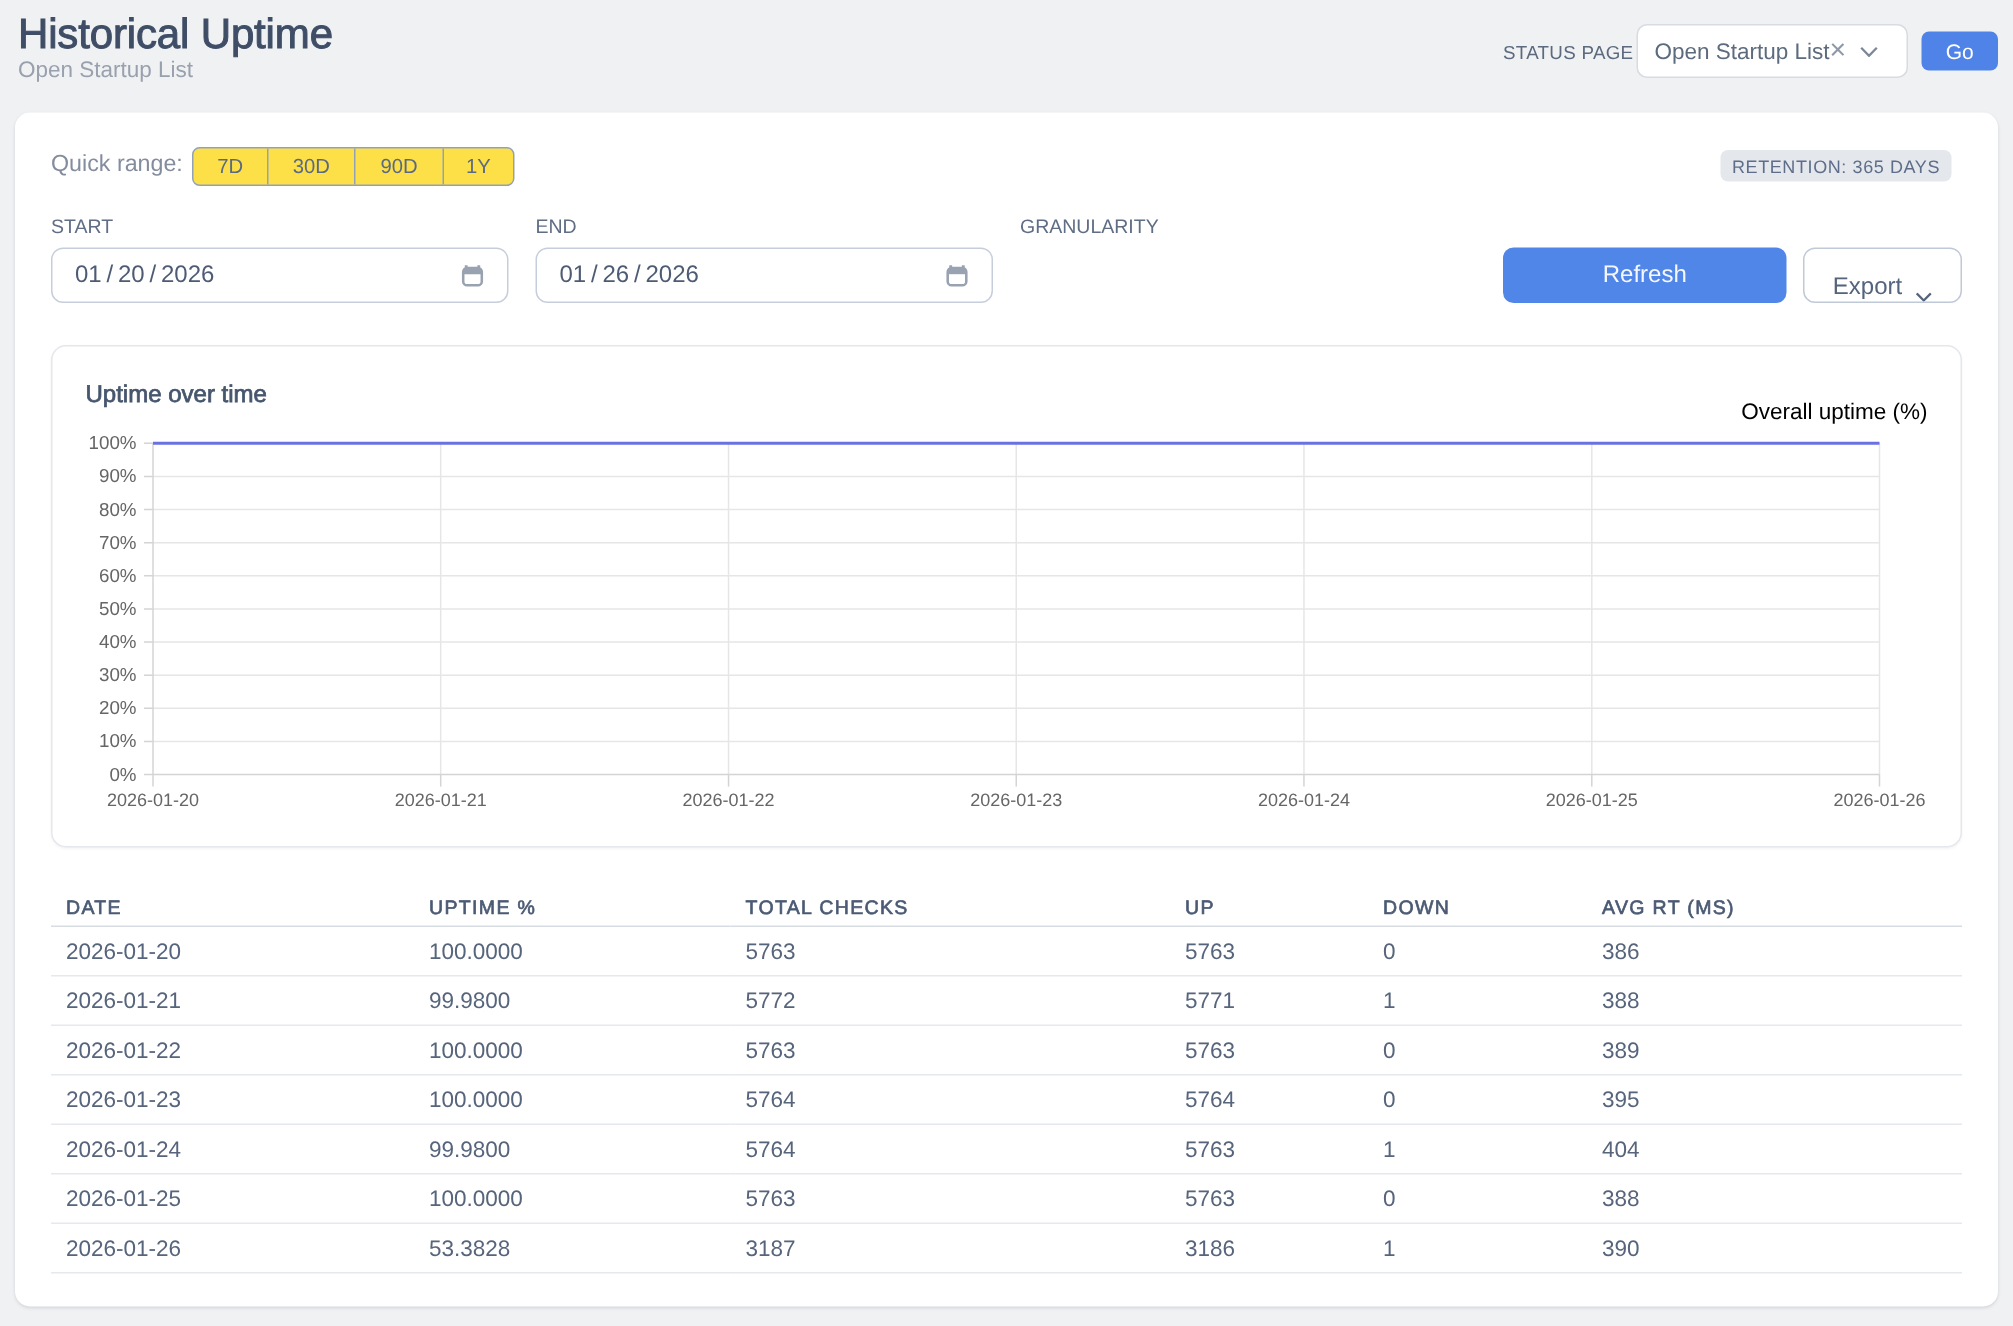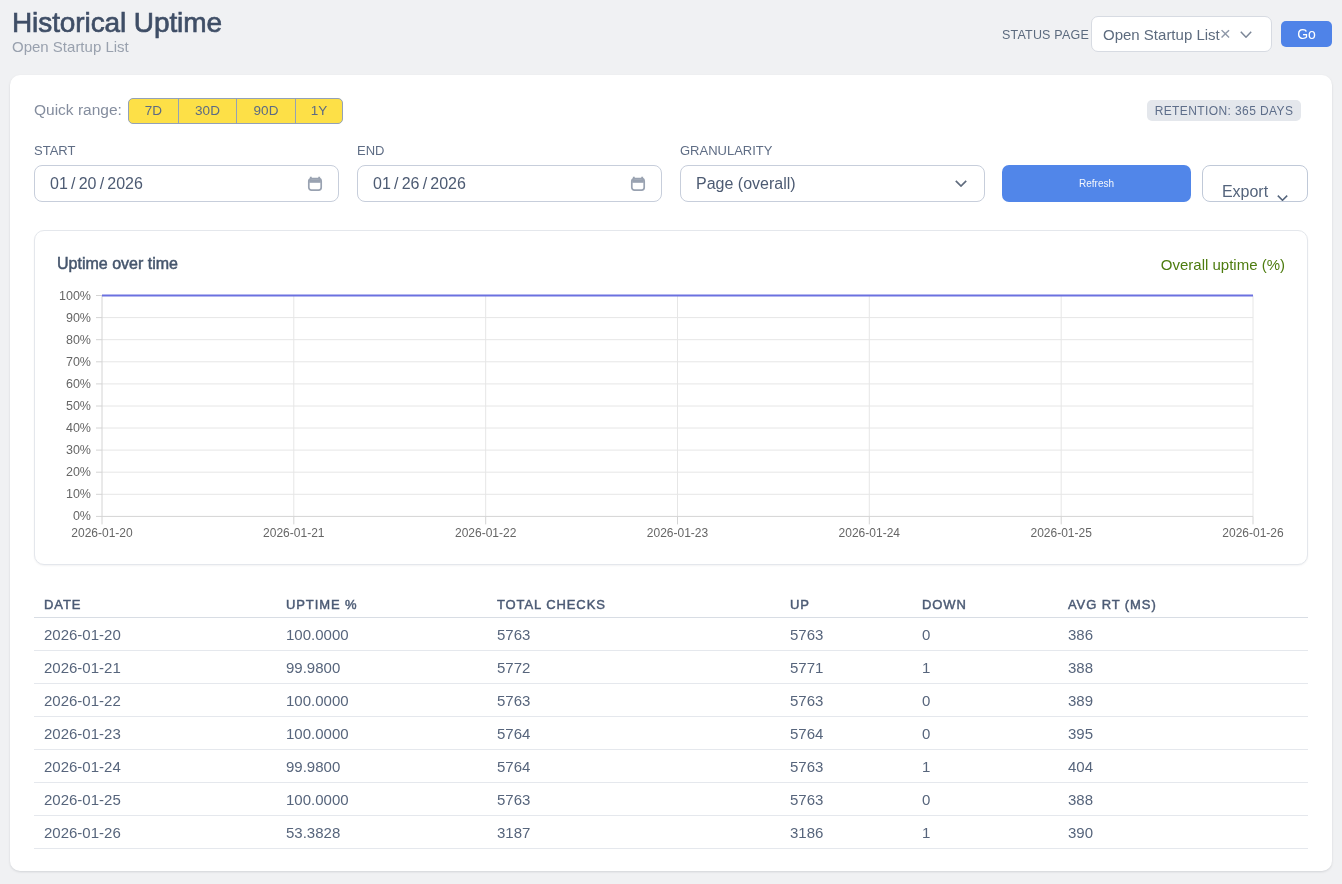--- a/index.html
+++ b/index.html
@@ -19,25 +19,25 @@
 .go { position:absolute; left:1281px; top:21px; width:51px; height:26px; background:#4f83e8; border-radius:5px; color:#fff; font-size:14px; display:flex; align-items:center; justify-content:center; }
 .card { position:absolute; left:10px; top:75px; width:1322px; height:796px; background:#fff; border-radius:10px; box-shadow:0 1px 2px rgba(16,24,40,.05), 0 1px 3px rgba(16,24,40,.08); }
 .qr-label { position:absolute; left:24px; top:26px; font-size:15.5px; color:#848d9e; }
 .seg { position:absolute; left:118px; top:22.5px; display:flex; height:26px; border:1px solid #93a1b7; border-radius:5px; background:#fde047; }
 .seg div { display:flex; align-items:center; justify-content:center; font-size:13.5px; color:#5b6a84; }
 .seg div + div { border-left:1px solid #93a1b7; }
 .badge { position:absolute; left:1137px; top:25px; width:154px; height:21px; background:#e4e7ec; border-radius:5px; display:flex; align-items:center; justify-content:center; font-size:12px; font-weight:400; letter-spacing:0.4px; color:#5e6e8a; }
 .flabel { position:absolute; font-size:13px; letter-spacing:0px; color:#5f6d85; top:68px; }
 .input { position:absolute; top:90px; height:37px; width:305px; background:#fff; border:1px solid #c7cedb; border-radius:8px; display:flex; align-items:center; padding:0 15px; font-size:16px; color:#4d5b73; }
 .input .grow { flex:1; }
-.refresh { position:absolute; left:992px; top:90px; width:189px; height:37px; background:#5186e9; border-radius:7px; color:#f4f7fc; font-size:10px; display:flex; align-items:center; justify-content:center; }
+.refresh { position:absolute; left:992px; top:90px; width:189px; height:37px; background:#5186e9; border-radius:7px; color:#f4f7fc; font-size:16px; display:flex; align-items:center; justify-content:center; }
 .export { position:absolute; left:1192px; top:90px; width:106px; height:37px; background:#fff; border:1px solid #c0c9d8; border-radius:8px; color:#54647c; font-size:16px; display:flex; align-items:flex-end; justify-content:center; gap:9px; }
 .chart-card { position:absolute; left:24px; top:155px; width:1274px; height:335px; background:#fff; border:1px solid #e4e7ec; border-radius:10px; box-shadow:0 1px 2px rgba(16,24,40,.05); }
 .ct { position:absolute; left:22px; top:24px; font-size:16px; font-weight:400; color:#46566d; -webkit-text-stroke:0.5px #46566d; }
-.cl { position:absolute; right:22px; top:25px; font-size:15px; color:#4d7c0f; }
+.cl { position:absolute; right:22px; top:35px; font-size:15px; color:#000000; }
 table { position:absolute; left:24px; top:510px; width:1274px; border-collapse:collapse; table-layout:fixed; }
 th { text-align:left; font-size:13px; letter-spacing:0.9px; color:#4b5a74; padding:12px 0 5px 10px; border-bottom:1px solid #d8dde4; font-weight:400; -webkit-text-stroke:0.45px #4b5a74; }
 td { font-size:15px; color:#57657c; padding:0 0 0 10px; height:33px; border-bottom:1px solid #e5e8ed; }
 </style>
 </head>
 <body>
 <div class="h1">Historical Uptime</div>
 <div class="sub">Open Startup List</div>
 <div class="sp-label">STATUS PAGE</div>
 <div class="sp-select">
@@ -69,26 +69,20 @@
       </svg>
   </div>
   <div class="input" style="left:347px">
     <span class="grow">01 / 26 / 2026</span>
     <svg width="16" height="16" viewBox="0 0 16 16">
         <path d="M3.8 0.8 v2.4 M12.2 0.8 v2.4" stroke="#99a2b1" stroke-width="1.9"></path>
         <rect x="1.8" y="2.7" width="12.4" height="11.5" rx="2.6" fill="none" stroke="#99a2b1" stroke-width="1.7"></rect>
         <path d="M2.2 3.2 h11.6 v3.6 h-11.6 z" fill="#99a2b1"></path>
       </svg>
   </div>
-  <div class="input" style="left:670px">
-    <span class="grow">Page (overall)</span>
-    <svg width="12" height="7" viewBox="0 0 12 7" style="margin-right:2px">
-        <path d="M0.8 0.8 L6 6 L11.2 0.8" fill="none" stroke="#5f6b7d" stroke-width="1.7"></path>
-      </svg>
-  </div>
   <div class="refresh">Refresh</div>
   <div class="export">
       <span>Export</span>
     <svg width="11" height="6" viewBox="0 0 11 6">
         <path d="M0.8 0.6 L5.5 5.3 L10.2 0.6" fill="none" stroke="#54647c" stroke-width="1.5"></path>
       </svg>
   </div>
   <div class="chart-card">
     <div class="ct">Uptime over time</div>
     <div class="cl">Overall uptime (%)</div>

